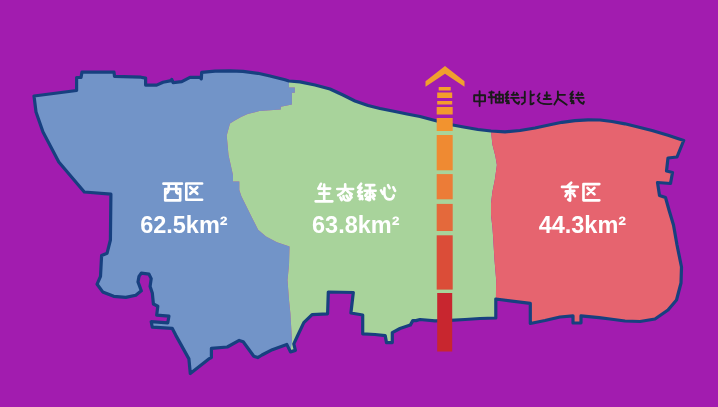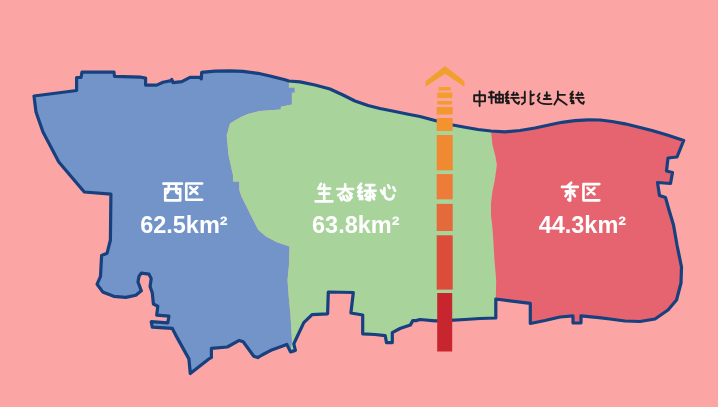--- a/index.html
+++ b/index.html
@@ -1,15 +1,15 @@
 <!DOCTYPE html>
 <html><head><meta charset="utf-8">
 <style>
 html,body{margin:0;padding:0;background:#ffffff;}
-.wrap{width:718px;height:407px;position:relative;overflow:hidden;background:#fca5a5;}
+.wrap{width:718px;height:407px;position:relative;overflow:hidden;background:#a21caf;}
 text{font-family:"Liberation Sans",sans-serif;font-weight:bold;fill:#ffffff;}
 </style></head>
 <body>
 
 <div class="wrap">
 <svg width="718" height="407" viewBox="0 0 718 407">
 
 <path d="M34.0 96.0 L76.6 90.5 L76.6 77.5 L81.0 77.5 L82.0 72.1 L114.0 72.1 L114.5 76.4 L141.0 77.2 L145.6 78.1 L145.6 85.1 L156.7 85.1 L163.0 82.3 L171.3 80.6 L171.8 79.5 L173.1 82.6 L181.8 81.6 L190.0 77.4 L200.0 77.4 L201.3 78.8 L201.7 72.4 L215.0 71.2 L230.0 70.9 L243.0 71.3 L258.0 73.3 L270.0 76.0 L285.0 79.8 L288.9 81.0 L288.9 87.5 L294.8 87.5 L294.8 92.7 L291.9 92.7 L291.9 104.5 L280.8 106.7 L280.8 109.6 L269.8 110.3 L259.5 111.1 L247.7 114.0 L241.0 117.0 L234.4 120.7 L230.0 123.6 L226.7 135.6 L228.5 155.0 L233.0 175.3 L233.0 181.6 L239.3 181.6 L239.3 190.0 L241.4 196.2 L251.8 217.2 L258.1 229.7 L266.0 236.5 L276.9 242.3 L289.5 246.4 L289.0 265.0 L287.5 280.0 L289.0 300.0 L290.4 313.6 L292.0 341.0 L293.5 349.0 L290.5 351.9 L286.8 344.4 L272.3 349.7 L262.0 355.0 L257.7 357.6 L253.8 356.3 L243.2 341.7 L239.2 340.4 L227.3 347.0 L211.4 348.4 L211.4 357.6 L208.8 358.9 L190.3 373.5 L188.9 358.9 L175.7 335.1 L172.2 328.3 L152.3 327.2 L151.2 321.7 L167.8 322.8 L168.9 316.2 L156.7 315.1 L157.8 306.2 L153.4 304.0 L152.3 293.0 L150.1 286.4 L151.2 278.6 L149.0 274.2 L141.3 273.1 L139.0 276.4 L138.0 281.9 L141.3 290.8 L135.8 295.2 L125.8 297.4 L113.7 296.3 L102.7 291.9 L97.1 284.2 L100.5 276.4 L101.6 255.5 L107.1 253.2 L110.4 240.0 L110.9 194.2 L84.3 192.0 L58.8 162.0 L43.0 132.0 L36.0 112.0 Z" fill="#7294C8"></path>
 
 <path d="M288.9 81.0 L300.0 81.9 L315.0 85.0 L330.0 89.0 L343.0 95.0 L355.0 101.0 L368.0 105.5 L380.0 108.5 L395.0 111.5 L407.0 114.0 L420.0 116.5 L435.0 120.5 L450.0 124.5 L465.0 127.3 L478.0 129.5 L491.0 131.0 L492.4 144.5 L495.4 156.3 L496.9 165.1 L494.8 180.0 L492.4 191.7 L491.0 203.5 L491.0 215.3 L492.4 227.0 L493.0 235.0 L494.5 260.0 L496.2 280.0 L496.3 299.0 L495.8 318.0 L480.0 318.5 L465.0 319.5 L450.0 320.3 L435.0 320.8 L420.0 319.5 L416.0 320.6 L412.8 320.6 L410.3 325.1 L400.0 328.5 L392.3 332.6 L392.3 342.6 L386.5 342.6 L385.2 335.6 L375.0 334.5 L362.7 333.8 L362.7 315.0 L350.9 313.0 L353.3 292.5 L328.3 292.0 L327.6 313.8 L312.1 314.6 L303.8 322.6 L297.0 337.0 L293.8 343.9 L295.4 350.4 L290.5 351.9 L292.0 341.0 L290.4 313.6 L289.0 300.0 L287.5 280.0 L289.0 265.0 L289.5 246.4 L276.9 242.3 L266.0 236.5 L258.1 229.7 L251.8 217.2 L241.4 196.2 L239.3 190.0 L239.3 181.6 L233.0 181.6 L233.0 175.3 L228.5 155.0 L226.7 135.6 L230.0 123.6 L234.4 120.7 L241.0 117.0 L247.7 114.0 L259.5 111.1 L269.8 110.3 L280.8 109.6 L280.8 106.7 L291.9 104.5 L291.9 92.7 L294.8 92.7 L294.8 87.5 L288.9 87.5 L288.9 81.0 Z" fill="#A8D39B"></path>

